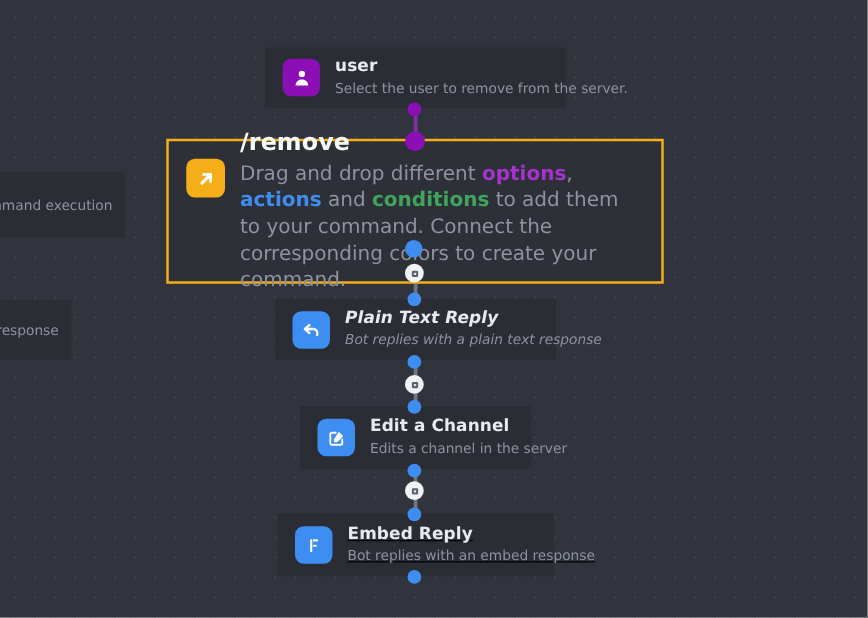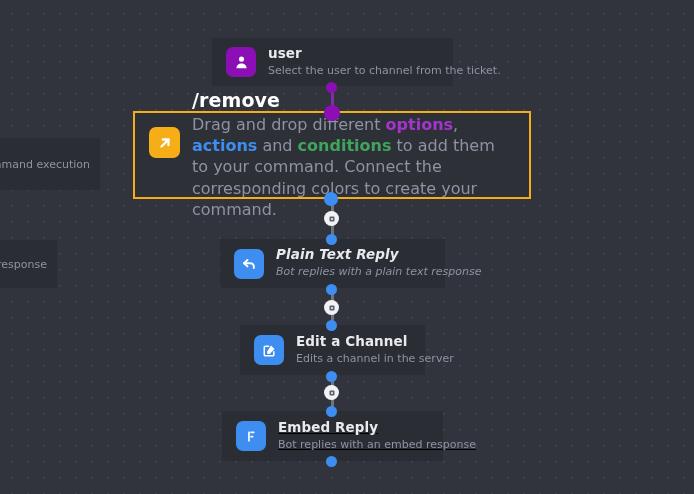--- a/index.html
+++ b/index.html
@@ -153,28 +153,28 @@
 
   <div class="node" style="left:212px; top:38px; width:241px; height:48px;">
     <div class="node-icon" style="background:#8b0fb5;">
       <svg width="15" height="15" viewBox="0 0 16 16" fill="#ffffff">
         <circle cx="8" cy="4.4" r="2.7"></circle>
         <path d="M2.6 14.2c0-3 2.4-5.1 5.4-5.1s5.4 2.1 5.4 5.1z"></path>
       </svg>
     </div>
     <div class="node-text">
       <div class="node-title">user</div>
-      <div class="node-desc">Select the user to channel from the ticket.</div>
+      <div class="node-desc">Select the user to remove from the server.</div>
     </div>
   </div>
   <div class="dot purple" style="left:326px; top:82px; width:11px; height:11px;"></div>
 
   <div class="dot purple" style="left:324px; top:105px; width:16px; height:16px;"></div>
 
-  <div class="node highlighted" style="left:133px; top:111px; width:398px; height:88px;">
+  <div class="node highlighted" style="left:133px; top:111px; width:398px; height:116px;">
     <div class="node-icon" style="background:#f5ae18; width:31px; height:31px; align-self:flex-start; margin-top:4px;">
       <svg width="16" height="16" viewBox="0 0 16 16" fill="none" stroke="#ffffff" stroke-width="2.3" stroke-linecap="round" stroke-linejoin="round">
         <path d="M4.5 11.5 L11.5 4.5"></path>
         <path d="M5.8 4.5 H11.5 V10.2"></path>
       </svg>
     </div>
     <div class="node-text">
       <div class="node-title">/remove</div>
       <div class="node-desc">
         <span>Drag and drop different </span><span class="kw-options">options</span><span>, </span><span class="kw-actions">actions</span><span> and </span><span class="kw-conditions">conditions</span><span> to add them to your command. Connect the corresponding colors to create your command.</span>

